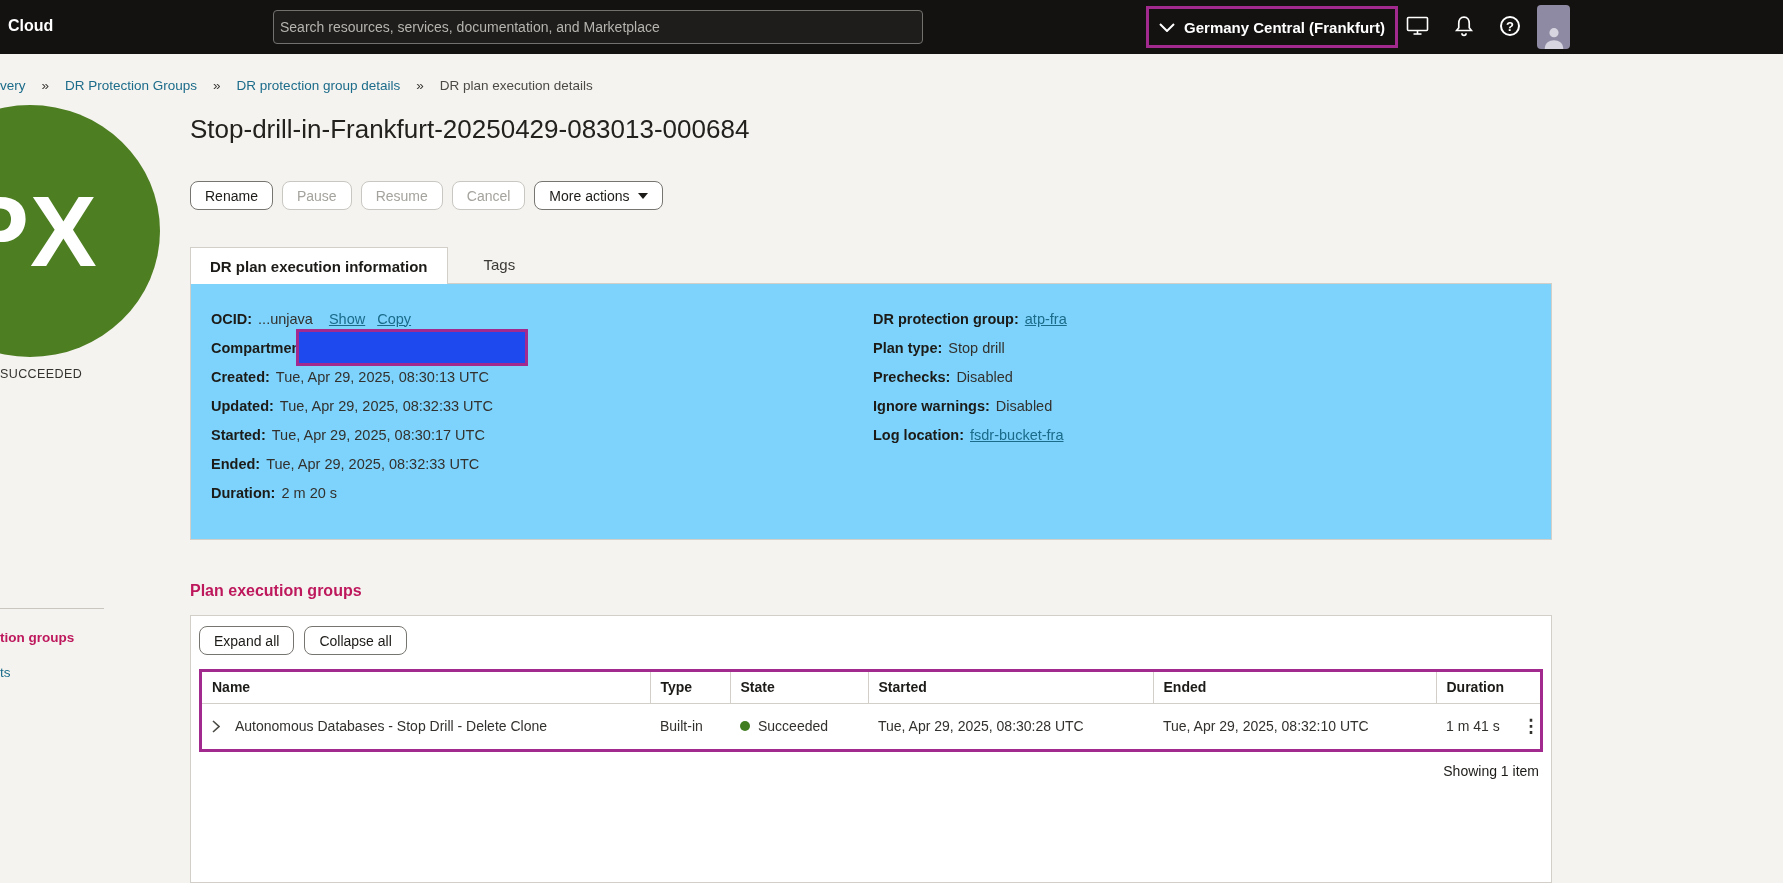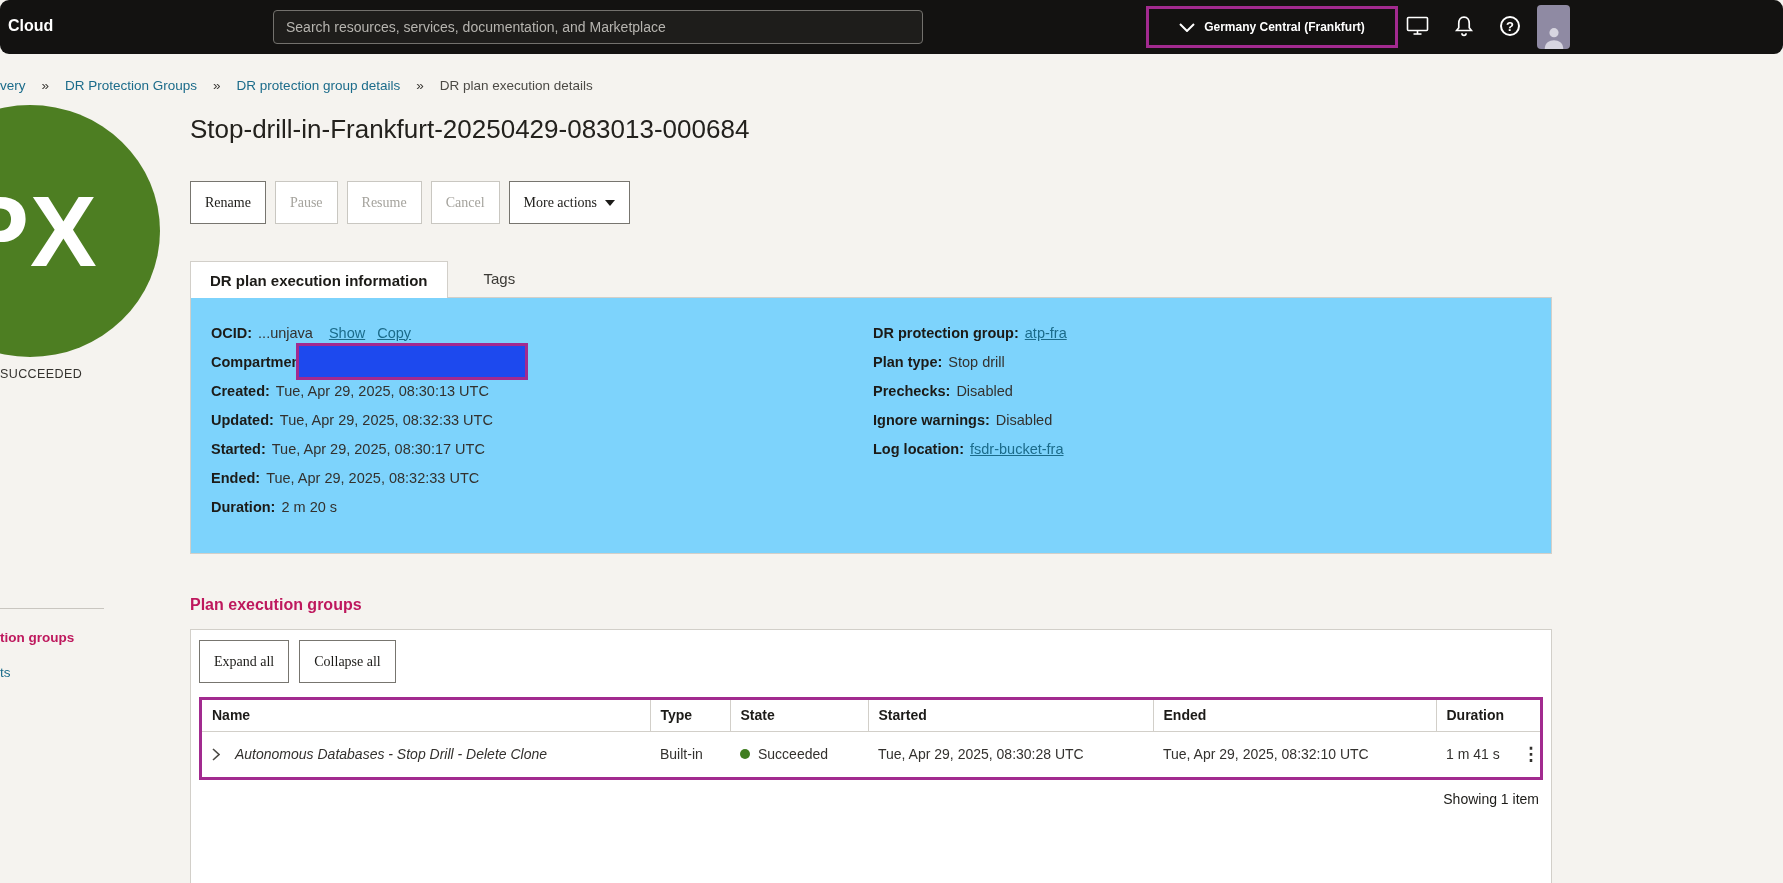--- a/index.html
+++ b/index.html
@@ -5,35 +5,35 @@
   * { box-sizing: border-box; }
   html,body { margin:0; padding:0; }
   body {
     width:1783px; height:883px; position:relative; overflow:hidden;
     background:#f5f3ef;
     font-family:"Liberation Sans", sans-serif;
     color:#33312e;
   }
 
   
-  .topbar { position:absolute; top:0; left:0; width:1783px; height:54px; background:#131211; z-index:20;border-radius:9px; }
+  .topbar { position:absolute; top:0; left:0; width:1783px; height:54px; background:#131211; z-index:20; }
   .brand { position:absolute; left:8px; top:17px; color:#fff; font-size:16px; font-weight:700; }
   .search-input {
     position:absolute; left:273px; top:10px; width:650px; height:34px;
     background:#1e1d1b; border:1px solid #73716d; border-radius:4px;
-    color:#14b8a6; font-size:14px; padding:0 12px; outline:none;
+    color:#14b8a6; font-size:14px; padding:0 6px; outline:none;
     font-family:"Liberation Sans", sans-serif;
   }
   .search-input::placeholder { color:#b6b4af; }
   .region-box {
     position:absolute; left:1146px; top:6px; width:252px; height:42px;
     border:3px solid #A22A8F; display:flex; align-items:center; justify-content:center;
     gap:9px; cursor:pointer;
   }
-  .region-label { color:#fff; font-size:12px; font-weight:700; white-space:nowrap;text-align:right; }
+  .region-label { color:#fff; font-size:15px; font-weight:700; white-space:nowrap;text-align:right; }
   .topbar-icon { position:absolute; top:16px; cursor:pointer; display:flex; align-items:center; justify-content:center; }
   .icon-monitor { left:1406px; }
   .icon-bell { left:1454px; top:15px; }
   .icon-help {
     left:1500px; width:20px; height:20px; border:2px solid #fff; border-radius:50%;
     color:#fff; font-size:13px; font-weight:700;
   }
   .avatar {
     position:absolute; left:1537px; top:5px; width:33px; height:44px;
     background:#8f8aa3; border-radius:4px; display:flex; align-items:flex-end; justify-content:center;
@@ -59,24 +59,24 @@
   .side-divider { position:absolute; left:0; top:608px; width:104px; height:1px; background:#c9c6c0; }
   .side-link-1 { position:absolute; left:0; top:630px; color:#be185d; font-weight:700; font-size:13.5px; cursor:pointer; }
   .side-link-2 { position:absolute; left:0; top:665px; color:#1b6b8a; font-size:13.5px; cursor:pointer; }
 
   
   .content { position:absolute; left:190px; top:112px; width:1362px; }
   .page-title { font-size:26px; font-weight:500; color:#23211d; margin:0; height:34px; line-height:34px; white-space:nowrap; }
 
   .actions-row { margin-top:35px; display:flex; gap:9px; }
   .btn {
-    background:#fff; border:1px solid #77756f; border-radius:0;
-    font-size:14px; color:#1c1b18; padding:0 14px; height:43px;
+    background:#fff; border:1px solid #77756f; border-radius:8px;
+    font-size:14px; color:#1c1b18; padding:0 14px; height:29px;
     display:inline-flex; align-items:center; gap:8px; cursor:pointer;
-    font-family:Liberation Serif, serif;
+    font-family:Liberation Sans, sans-serif;
   }
   .btn.disabled { color:#a5a39d; border-color:#c9c7c1; cursor:default; }
 
   .tabs-row { margin-top:36px; display:flex; align-items:flex-end; position:relative; z-index:3; }
   .tab-active {
     background:#fff; border:1px solid #d2cfc9; border-bottom:none;
     padding:0 19px; height:37px; display:flex; align-items:center;
     font-weight:700; font-size:15px; color:#1c1b18; margin-bottom:-1px; cursor:pointer;
   }
   .tab {
@@ -109,21 +109,21 @@
   .table-buttons { display:flex; gap:10px; }
 
   .table-annotation { margin-top:14px; border:3px solid #A22A8F; }
   table.groups-table { width:100%; border-collapse:collapse; font-size:14px; table-layout:fixed; }
   .groups-table th {
     text-align:left; font-weight:700; color:#1c1b18; height:31px;
     border-bottom:1px solid #d2cfc9; padding:0 10px; white-space:nowrap;
   }
   .groups-table th.th-sep { border-right:1px solid #d2cfc9;padding-left:10px; }
   .groups-table td { height:45px; padding:0 10px; color:#33312e; white-space:nowrap; overflow:hidden; }
-  .name-cell { display:flex; align-items:center; gap:15px; height:45px;font-style:italic; }
+  .name-cell { display:flex; align-items:center; gap:15px; height:45px; }
   .state-cell { display:flex; align-items:center; gap:8px; height:45px; }
   .state-dot { width:10px; height:10px; border-radius:50%; background:#3f7d20; flex:0 0 auto; }
   .kebab { text-align:center; font-size:18px; font-weight:700; color:#1c1b18; cursor:pointer; }
   .table-footer { text-align:right; padding:11px 4px 0 0; font-size:14px; color:#1c1b18; }
   .chev-btn { display:inline-flex; cursor:pointer; }
 </style>
 </head>
 <body>
 
 <div class="topbar">

